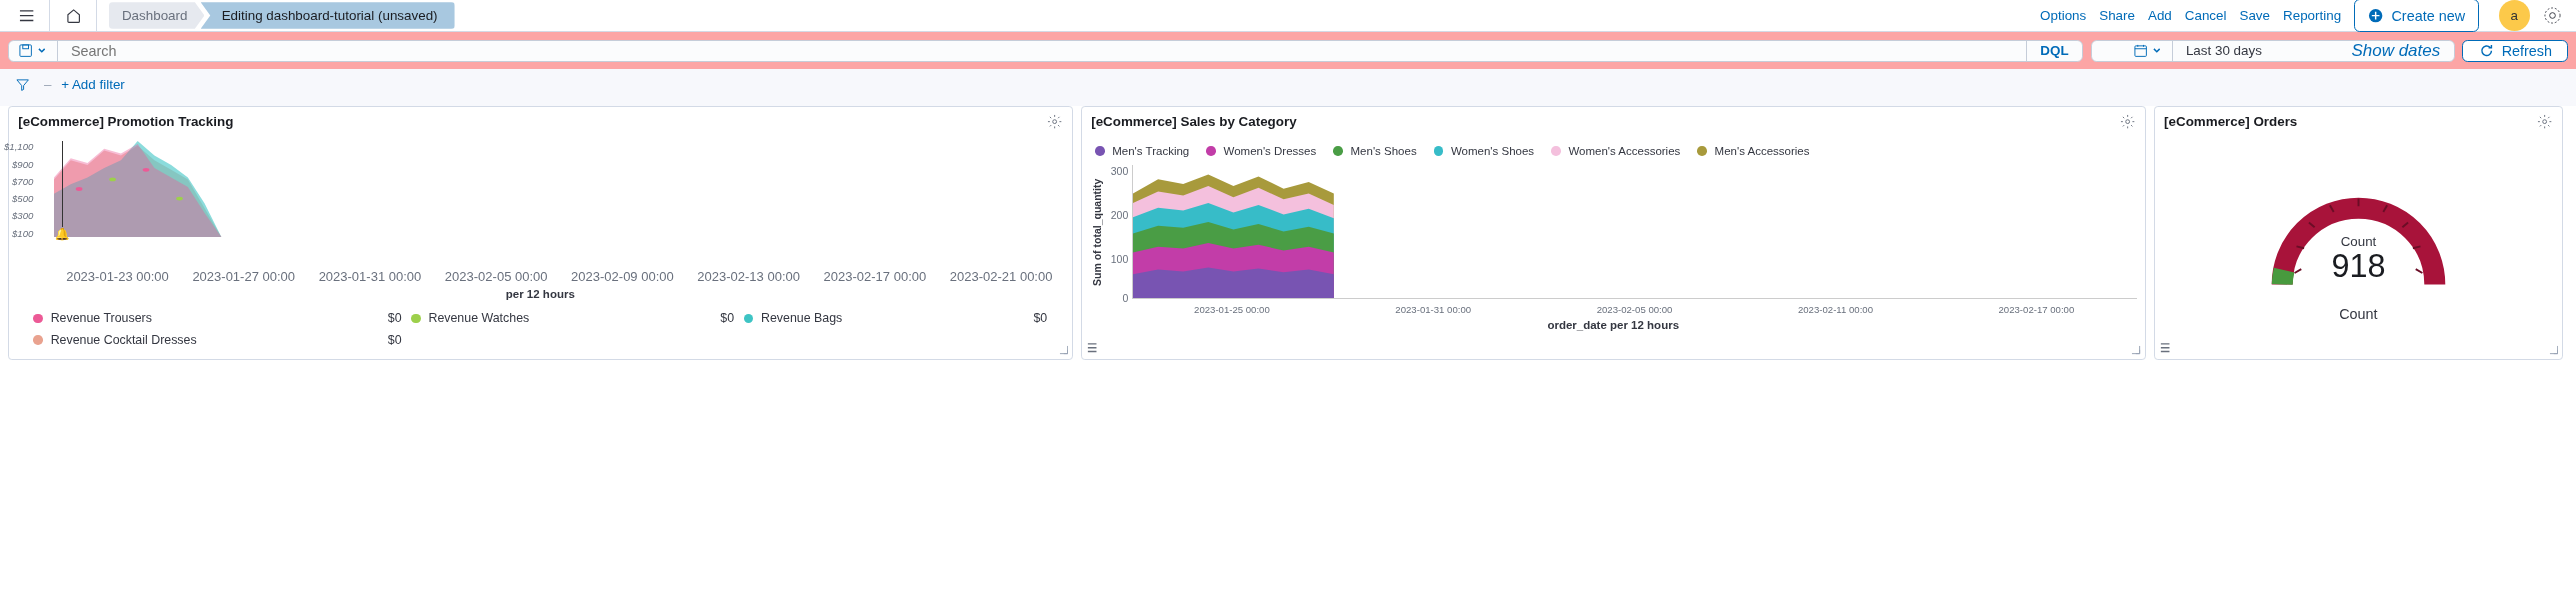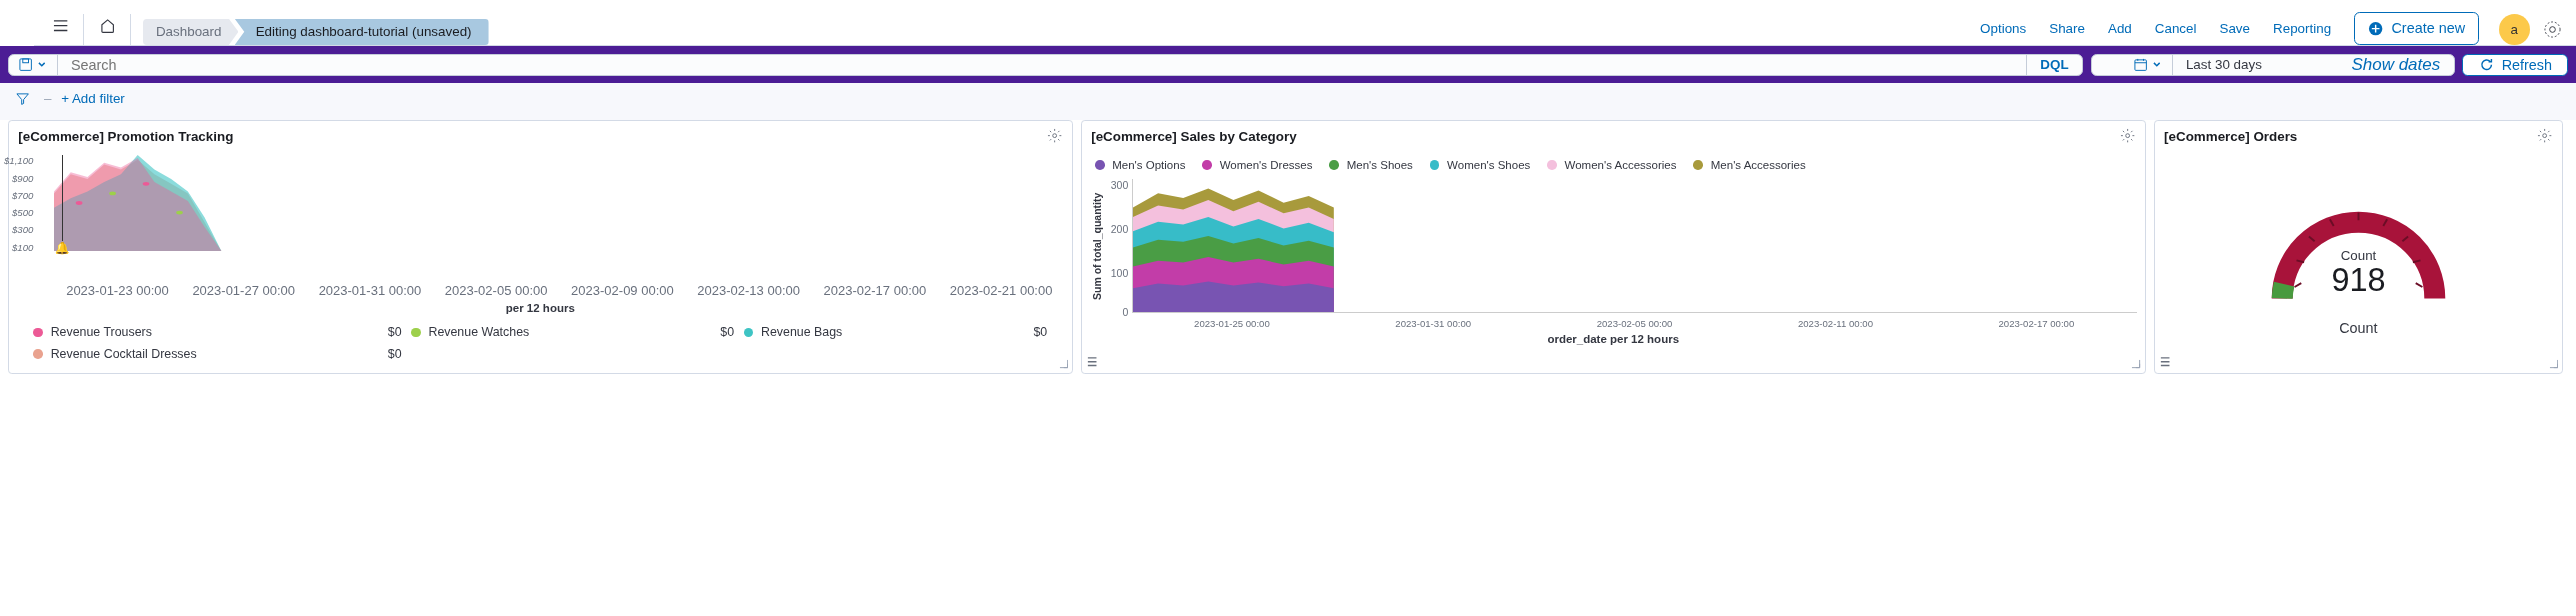--- a/index.html
+++ b/index.html
@@ -1,34 +1,34 @@
 <!DOCTYPE html>
 <html><head>
 <meta charset="utf-8">
 <style>
 * { box-sizing: border-box; margin: 0; padding: 0; }
 body { font-family: -apple-system, BlinkMacSystemFont, "Segoe UI", Helvetica, Arial, sans-serif; font-size: 13.4px; color: #343741; background: #fff; }
 
 
-.top-header { display: flex; align-items: flex-end; height: 46px; border-bottom: 1px solid #d3dae6; padding: 0 7.7px; margin-left: 34px; }
+.top-header { display: flex; align-items: center; height: 32px; border-bottom: 1px solid #d3dae6; padding: 0 7.7px; }
 .icon-btn { width: 38px; height: 38px; display: flex; align-items: center; justify-content: center; cursor: pointer; border-radius: 3.8px; }
 .divider-v { width: 1px; height: 31px; background: #d3dae6; margin: 0 3.8px; }
 .breadcrumb { display: flex; align-items: center; margin-left: 7.7px; }
 .crumb { position: relative; padding: 5.7px 17px 5.7px 19px; font-size: 13.4px; }
 .crumb.first { background: #e6e9ef; color: #69707d; border-radius: 3.8px 0 0 3.8px; clip-path: polygon(0 0, calc(100% - 9.6px) 0, 100% 50%, calc(100% - 9.6px) 100%, 0 100%); padding-left: 13.4px; }
 .crumb.second { background: #a8c8e0; color: #1a1c21; border-radius: 0 3.8px 3.8px 0; margin-left: -3.8px; clip-path: polygon(0 0, 100% 0, 100% 100%, 0 100%, 9.6px 50%); padding-left: 21px; }
 .header-spacer { flex: 1; }
-.header-links { display: flex; align-items: center; gap: 23px; padding-right: 11.5px; }
+.header-links { display: flex; align-items: center; gap: 13px; padding-right: 11.5px; }
 .header-link { color: #006bb8; cursor: pointer; font-size: 13.4px; }
 .create-btn { display: flex; align-items: center; gap: 7.7px; border: 1px solid #006bb8; color: #006bb8; background: #fff; padding: 7.7px 13.4px; border-radius: 5.7px; cursor: pointer; font-size: 14.4px; font-weight: 500; }
 .avatar { width: 31px; height: 31px; border-radius: 50%; background: #fcc94a; color: #333; display: flex; align-items: center; justify-content: center; font-weight: 500; margin-left: 7.7px; }
 .help-icon { width: 31px; height: 31px; display: flex; align-items: center; justify-content: center; margin-left: 7.7px; cursor: pointer; }
 
 
-.query-bar { display: flex; padding: 7.7px; gap: 7.7px; background: #4c1d95; }
+.query-bar { display: flex; padding: 7.7px; gap: 7.7px; background: #fca5a5; }
 .search-group { flex: 1; display: flex; border: 1px solid #c5cdd9; border-radius: 5.7px; background: #fbfcfd; overflow: hidden; }
 .save-query-btn { display: flex; align-items: center; padding: 0 9.6px; border-right: 1px solid #c5cdd9; cursor: pointer; gap: 3.8px; color: #006bb8; }
 .search-input { flex: 1; border: none; outline: none; padding: 0 13.4px; font-size: 14.4px; background: transparent; color: #69707d; }
 .dql-btn { padding: 0 13.4px; display: flex; align-items: center; color: #006bb8; font-weight: 600; border-left: 1px solid #c5cdd9; cursor: pointer; }
 .time-group { display: flex; border: 1px solid #c5cdd9; border-radius: 5.7px; background: #fbfcfd; overflow: hidden; min-width: 364px; padding-left: 32px; }
 .cal-btn { display: flex; align-items: center; padding: 0 9.6px; border-right: 1px solid #c5cdd9; cursor: pointer; gap: 3.8px; color: #006bb8; }
 .time-display { flex: 1; display: flex; align-items: center; padding: 0 13.4px; font-size: 13.4px; }
 .show-dates { padding: 0 13.4px; display: flex; align-items: center; color: #006bb8; cursor: pointer; font-size: 17px; font-style: italic; }
 .refresh-btn { display: flex; align-items: center; gap: 7.7px; border: 1px solid #006bb8; color: #006bb8; background: #fff; padding: 0 15.3px; border-radius: 5.7px; cursor: pointer; font-size: 14.4px; }
 
@@ -37,21 +37,21 @@
 .filter-toggle { width: 23px; height: 23px; display: flex; align-items: center; justify-content: center; cursor: pointer; color: #006bb8; }
 .filter-dash { color: #98a2b3; }
 .add-filter { color: #006bb8; cursor: pointer; font-size: 13.4px; }
 
 
 .panels { display: flex; gap: 7.7px; padding: 0 7.7px 7.7px; }
 .panel { border: 1px solid #d3dae6; border-radius: 3.8px; background: #fff; position: relative; display: flex; flex-direction: column; }
 .panel-1 { flex: 0 0 41.6%; }
 .panel-2 { flex: 0 0 41.6%; }
 .panel-3 { flex: 0 0 16%; }
-.panel-header { display: flex; align-items: center; padding: 7.7px 9.6px; }
+.panel-header { display: flex; padding: 7.7px 9.6px; }
 .panel-title { font-size: 13.4px; font-weight: 700; color: #1a1c21; flex: 1; }
 .gear-btn { cursor: pointer; color: #69707d; }
 .panel-body { flex: 1; padding: 3.8px 7.7px 7.7px; position: relative; }
 .panel-footer-icon { position: absolute; bottom: 3.8px; right: 3.8px; cursor: pointer; color: #98a2b3; }
 .panel-footer-icon.left { left: 3.8px; right: auto; }
 
 
 .chart1 { position: relative; height: 124px; margin-left: 38px; margin-right: 5.7px; }
 .yaxis1 { position: absolute; left: -38px; top: 0; height: 96px; width: 36px; font-size: 9.6px; color: #69707d; text-align: right; }
 .yaxis1 div { position: absolute; right: 19px; font-style: italic; }
@@ -275,21 +275,21 @@
         <svg width="15.3" height="15.3" viewBox="0 0 16 16">
             <circle cx="8" cy="8" r="2" stroke="#69707d" fill="none"></circle>
             <path d="M8 1v2M8 13v2M1 8h2M13 8h2M3 3l1.4 1.4M11.6 11.6L13 13M3 13l1.4-1.4M11.6 4.4L13 3" stroke="#69707d"></path>
           </svg>
       </div>
     </div>
     <div class="panel-body">
       <div class="legend2">
         <div class="legend-item">
             <span class="legend-dot" style="background:#7854b2"></span>
-            <span>Men's Options</span>
+            <span>Men's Tracking</span>
           </div>
         <div class="legend-item">
             <span class="legend-dot" style="background:#c23da8"></span>
             <span>Women's Dresses</span>
           </div>
         <div class="legend-item">
             <span class="legend-dot" style="background:#4a9d45"></span>
             <span>Men's Shoes</span>
           </div>
         <div class="legend-item">

